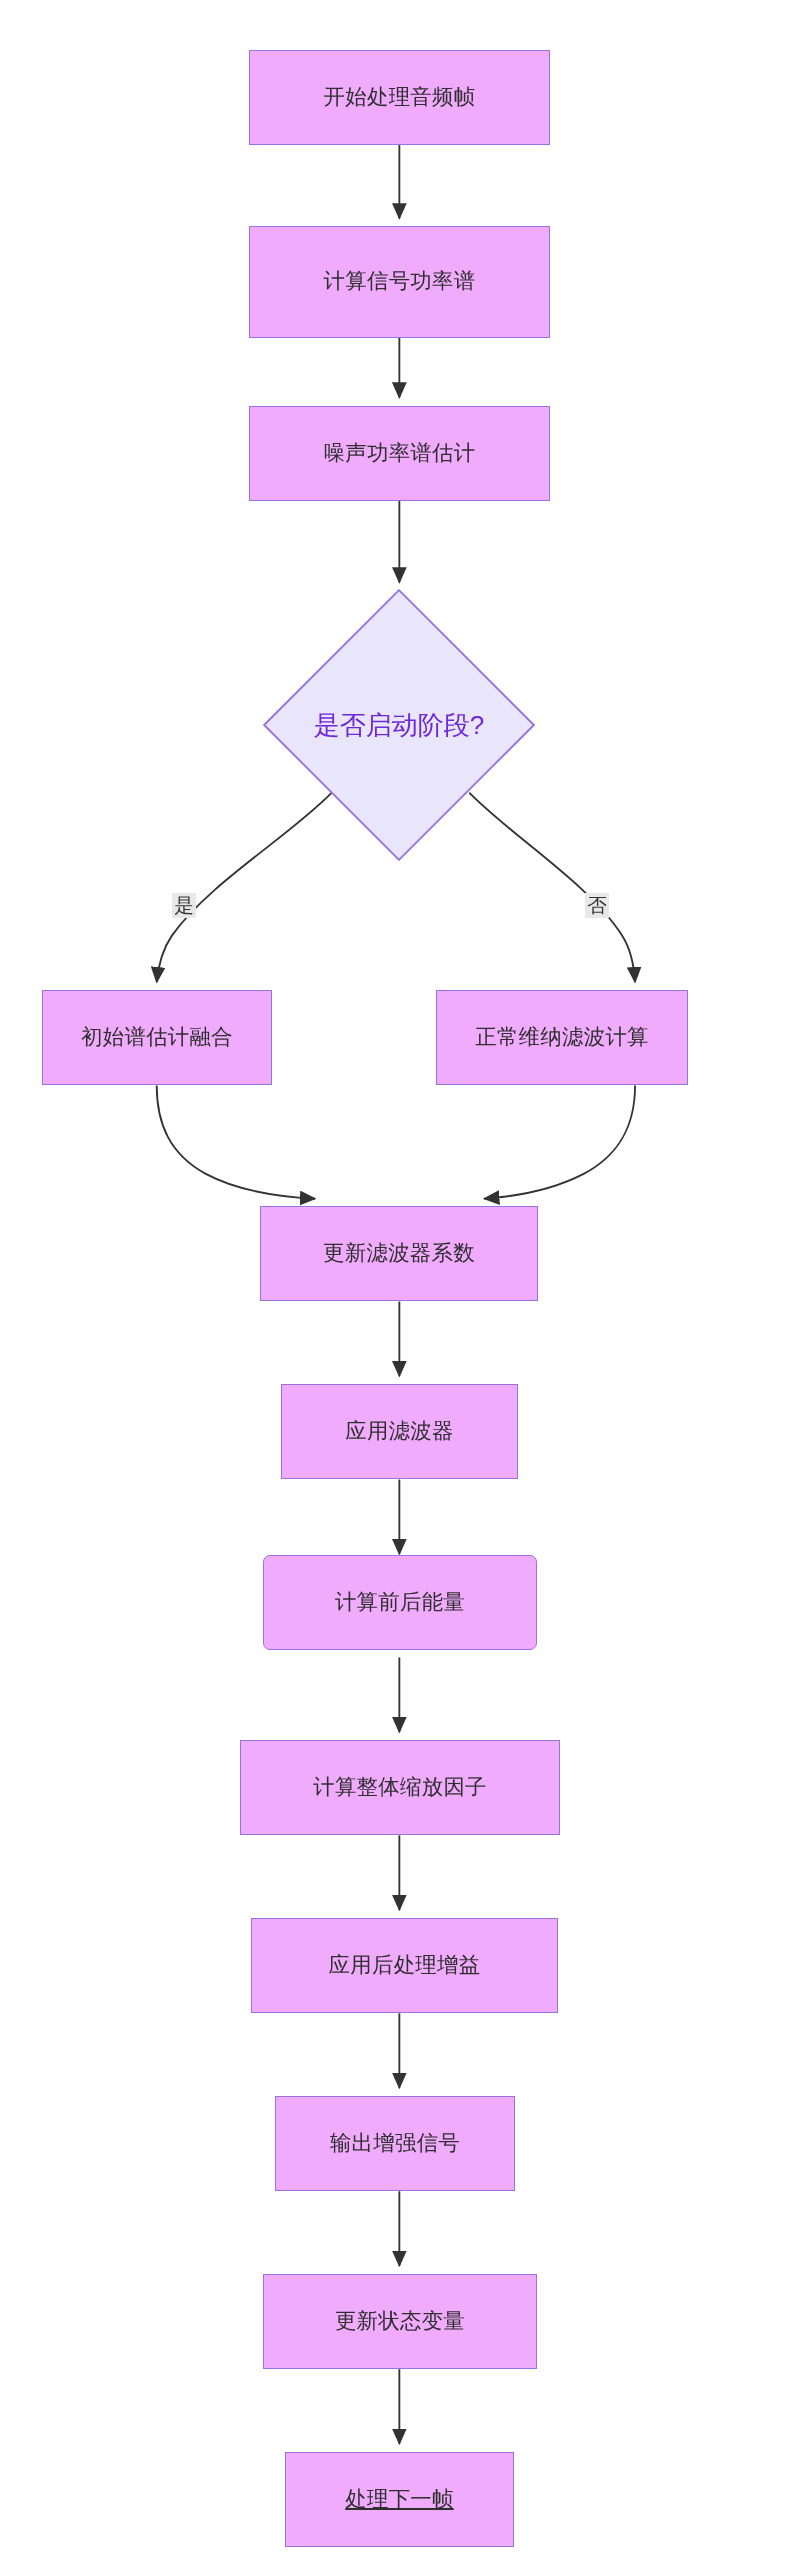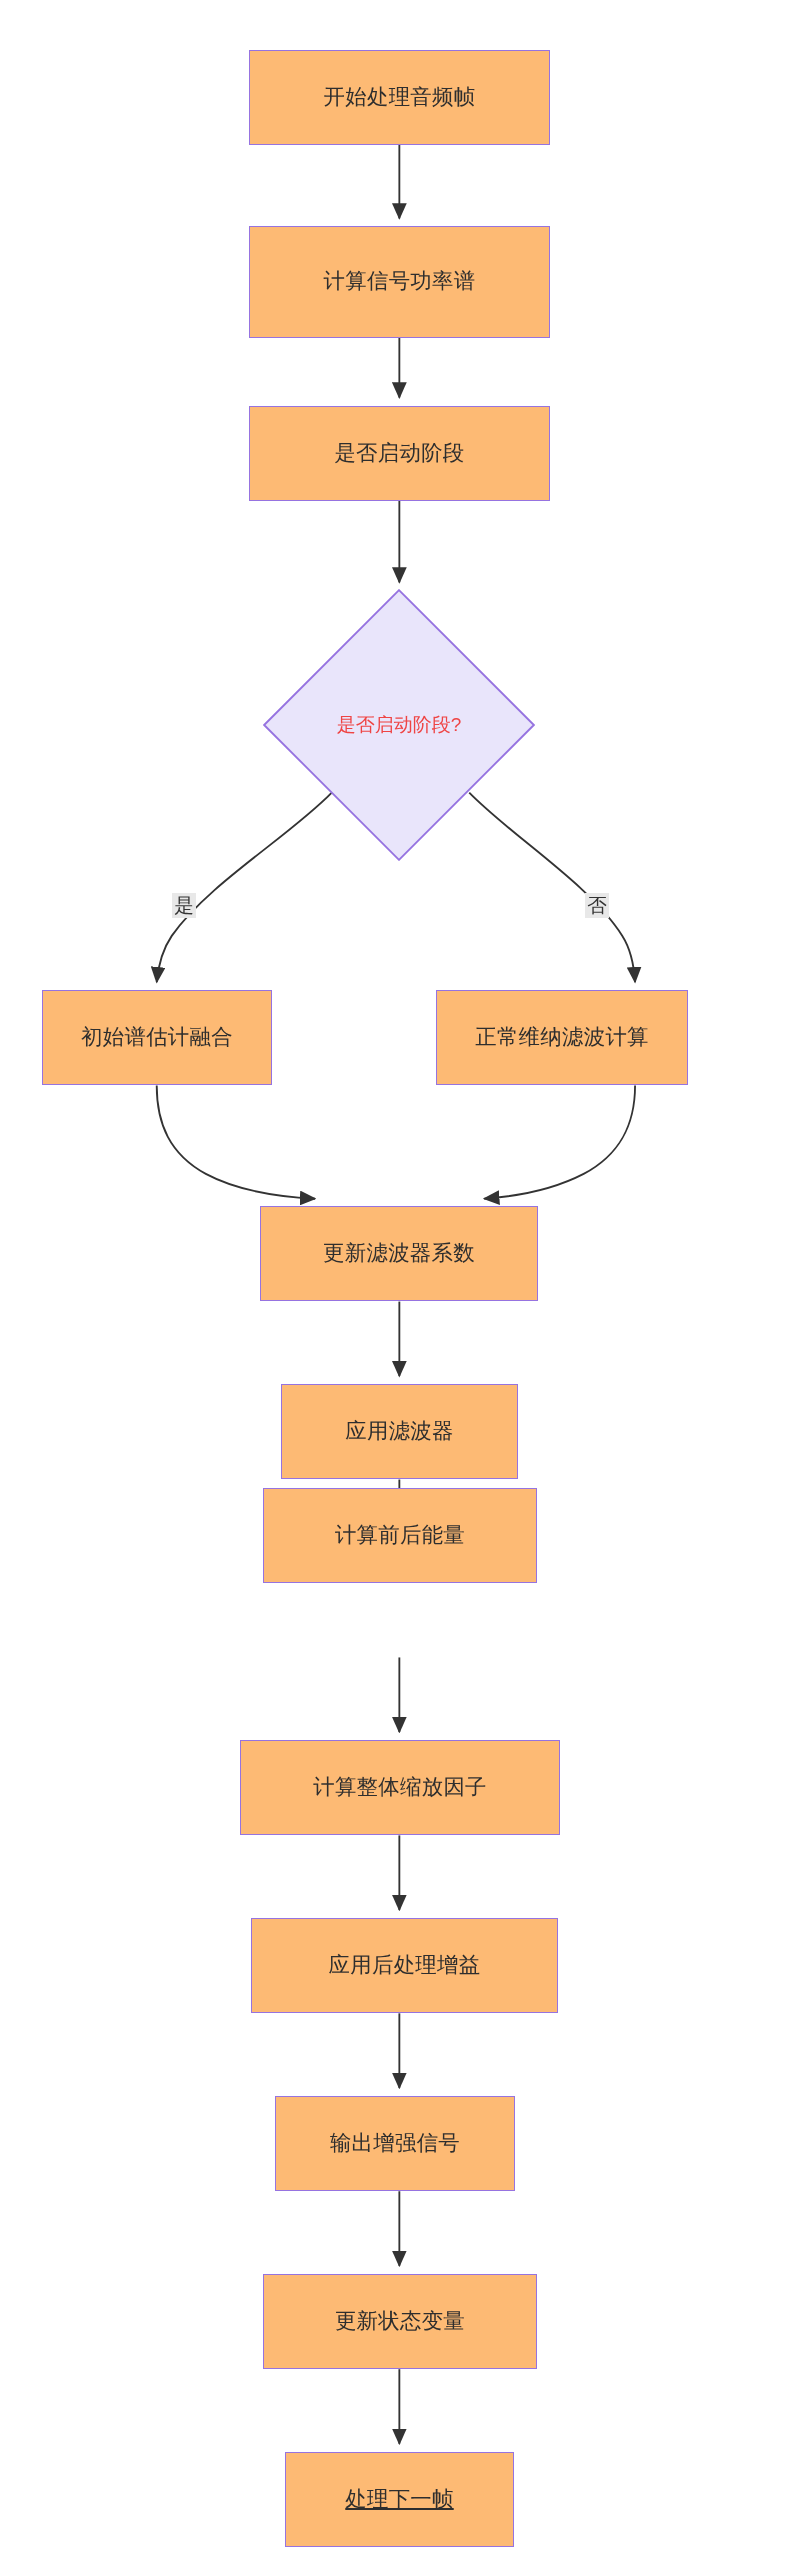--- a/index.html
+++ b/index.html
@@ -22,21 +22,21 @@
     position: absolute;
     left: 0;
     top: 0;
     width: 812px;
     height: 2576px;
     pointer-events: none;
   }
   .node {
     position: absolute;
     box-sizing: border-box;
-    background: #fdba74;
+    background: #f0abfc;
     border: 1.2px solid #9673e0;
     display: flex;
     align-items: center;
     justify-content: center;
     color: #2e2e2e;
     font-size: 21.4px;
     line-height: 1.2;
     letter-spacing: 0.3px;
     white-space: nowrap;
     font-family: "Liberation Sans", "DejaVu Sans", sans-serif;
@@ -56,22 +56,22 @@
   .decision .diamond-shape {
     position: absolute;
     left: 0;
     top: 0;
     width: 100%;
     height: 100%;
   }
   .decision .decision-label {
     position: relative;
     z-index: 2;
-    color: #ef4444;
-    font-size: 19px;
+    color: #6d28d9;
+    font-size: 26px;
     white-space: nowrap;
     text-align: center;
     font-family: "Liberation Sans", "DejaVu Sans", sans-serif;
   }
   .edge-label {
     position: absolute;
     background: #e8e8e8;
     color: #333333;
     font-size: 19.6px;
     line-height: 1.12;
@@ -123,21 +123,21 @@
 
   <div class="node" style="left:249px; top:50px; width:301px; height:95px;">
     <span class="node-label">开始处理音频帧</span>
   </div>
 
   <div class="node" style="left:249px; top:226px; width:301px; height:112px;">
     <span class="node-label">计算信号功率谱</span>
   </div>
 
   <div class="node" style="left:249px; top:406px; width:301px; height:95px;">
-    <span class="node-label">是否启动阶段</span>
+    <span class="node-label">噪声功率谱估计</span>
   </div>
 
   <div class="decision" style="left:263px; top:589px; width:272px; height:272px;">
     <svg class="diamond-shape" viewBox="0 0 470 470" preserveAspectRatio="none" xmlns="http://www.w3.org/2000/svg">
       <polygon points="235,2 468,235 235,468 2,235" fill="#e9e5fb" stroke="#9673e0" stroke-width="3.2"></polygon>
     </svg>
     <span class="decision-label">是否启动阶段?</span>
   </div>
 
   <div class="edge-label" style="left:172px; top:893px;">
@@ -157,21 +157,21 @@
   </div>
 
   <div class="node" style="left:260px; top:1206px; width:278px; height:95px;">
     <span class="node-label">更新滤波器系数</span>
   </div>
 
   <div class="node" style="left:281px; top:1384px; width:237px; height:95px;">
     <span class="node-label">应用滤波器</span>
   </div>
 
-  <div class="node" style="left:263px; top:1488px; width:274px; height:95px;">
+  <div class="node" style="left:263px; top:1555px; width:274px; height:95px;border-radius:7px;">
     <span class="node-label">计算前后能量</span>
   </div>
 
   <div class="node" style="left:240px; top:1740px; width:320px; height:95px;">
     <span class="node-label">计算整体缩放因子</span>
   </div>
 
   <div class="node" style="left:251px; top:1918px; width:307px; height:95px;">
     <span class="node-label">应用后处理增益</span>
   </div>

